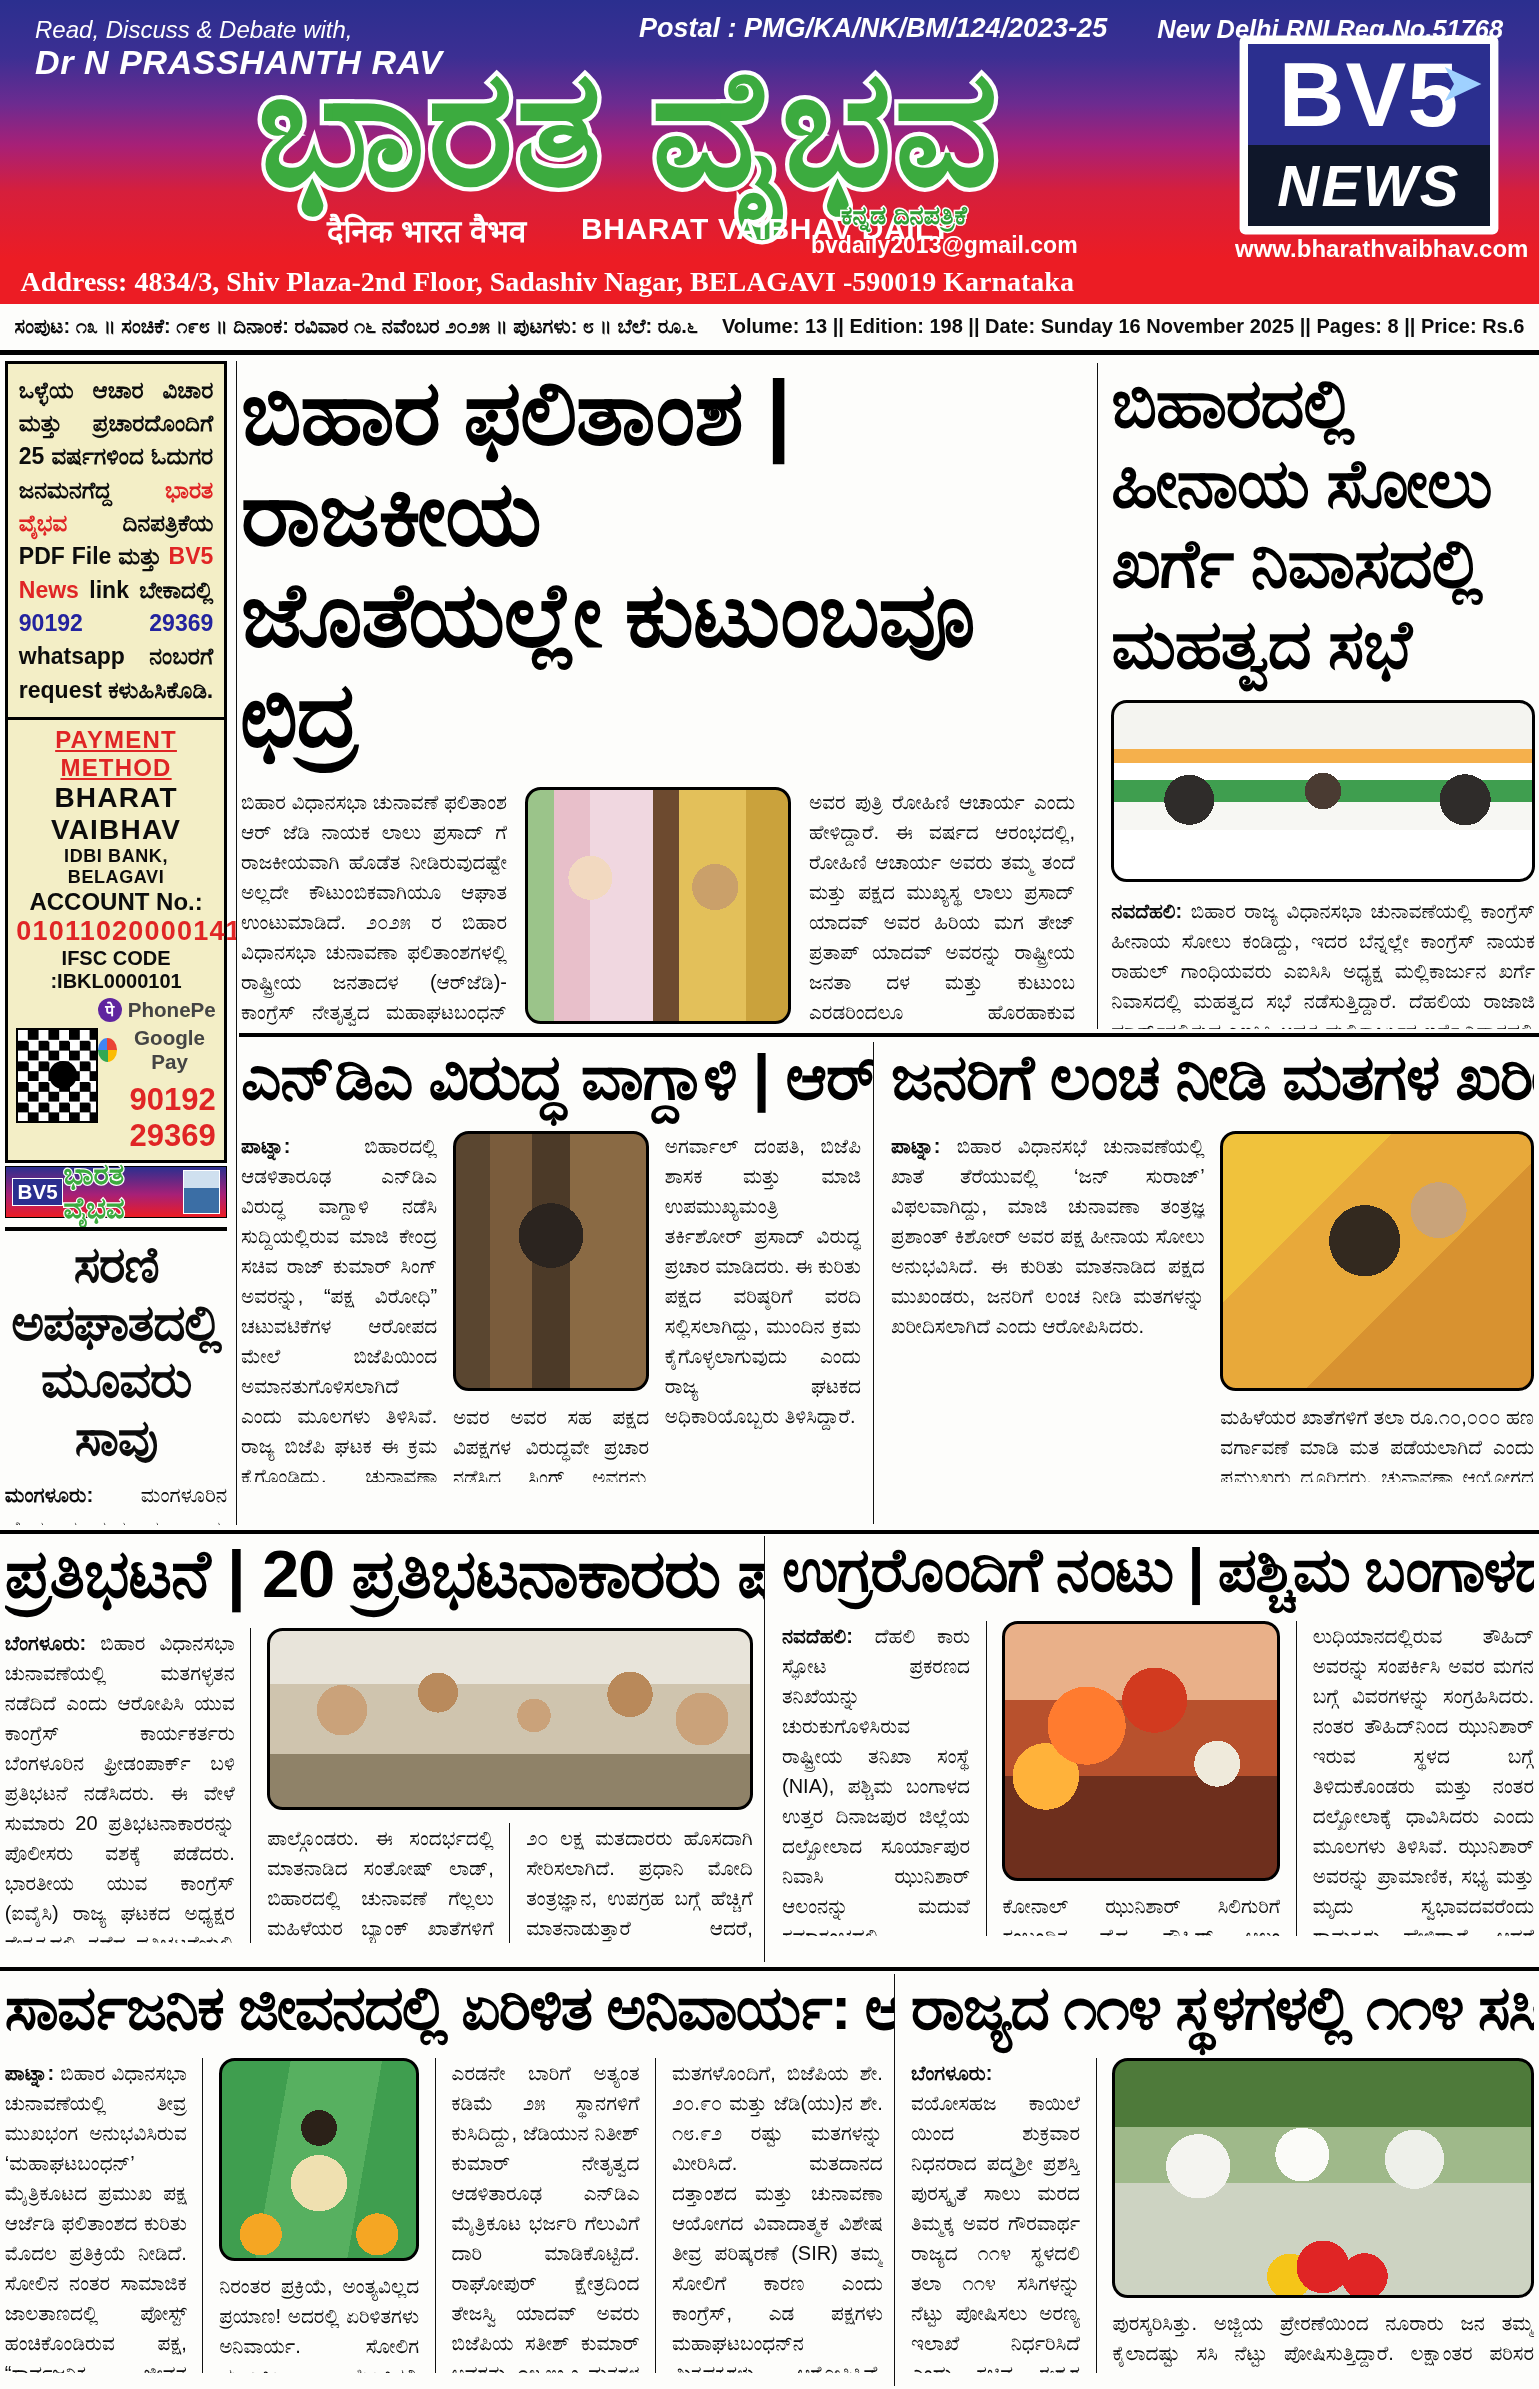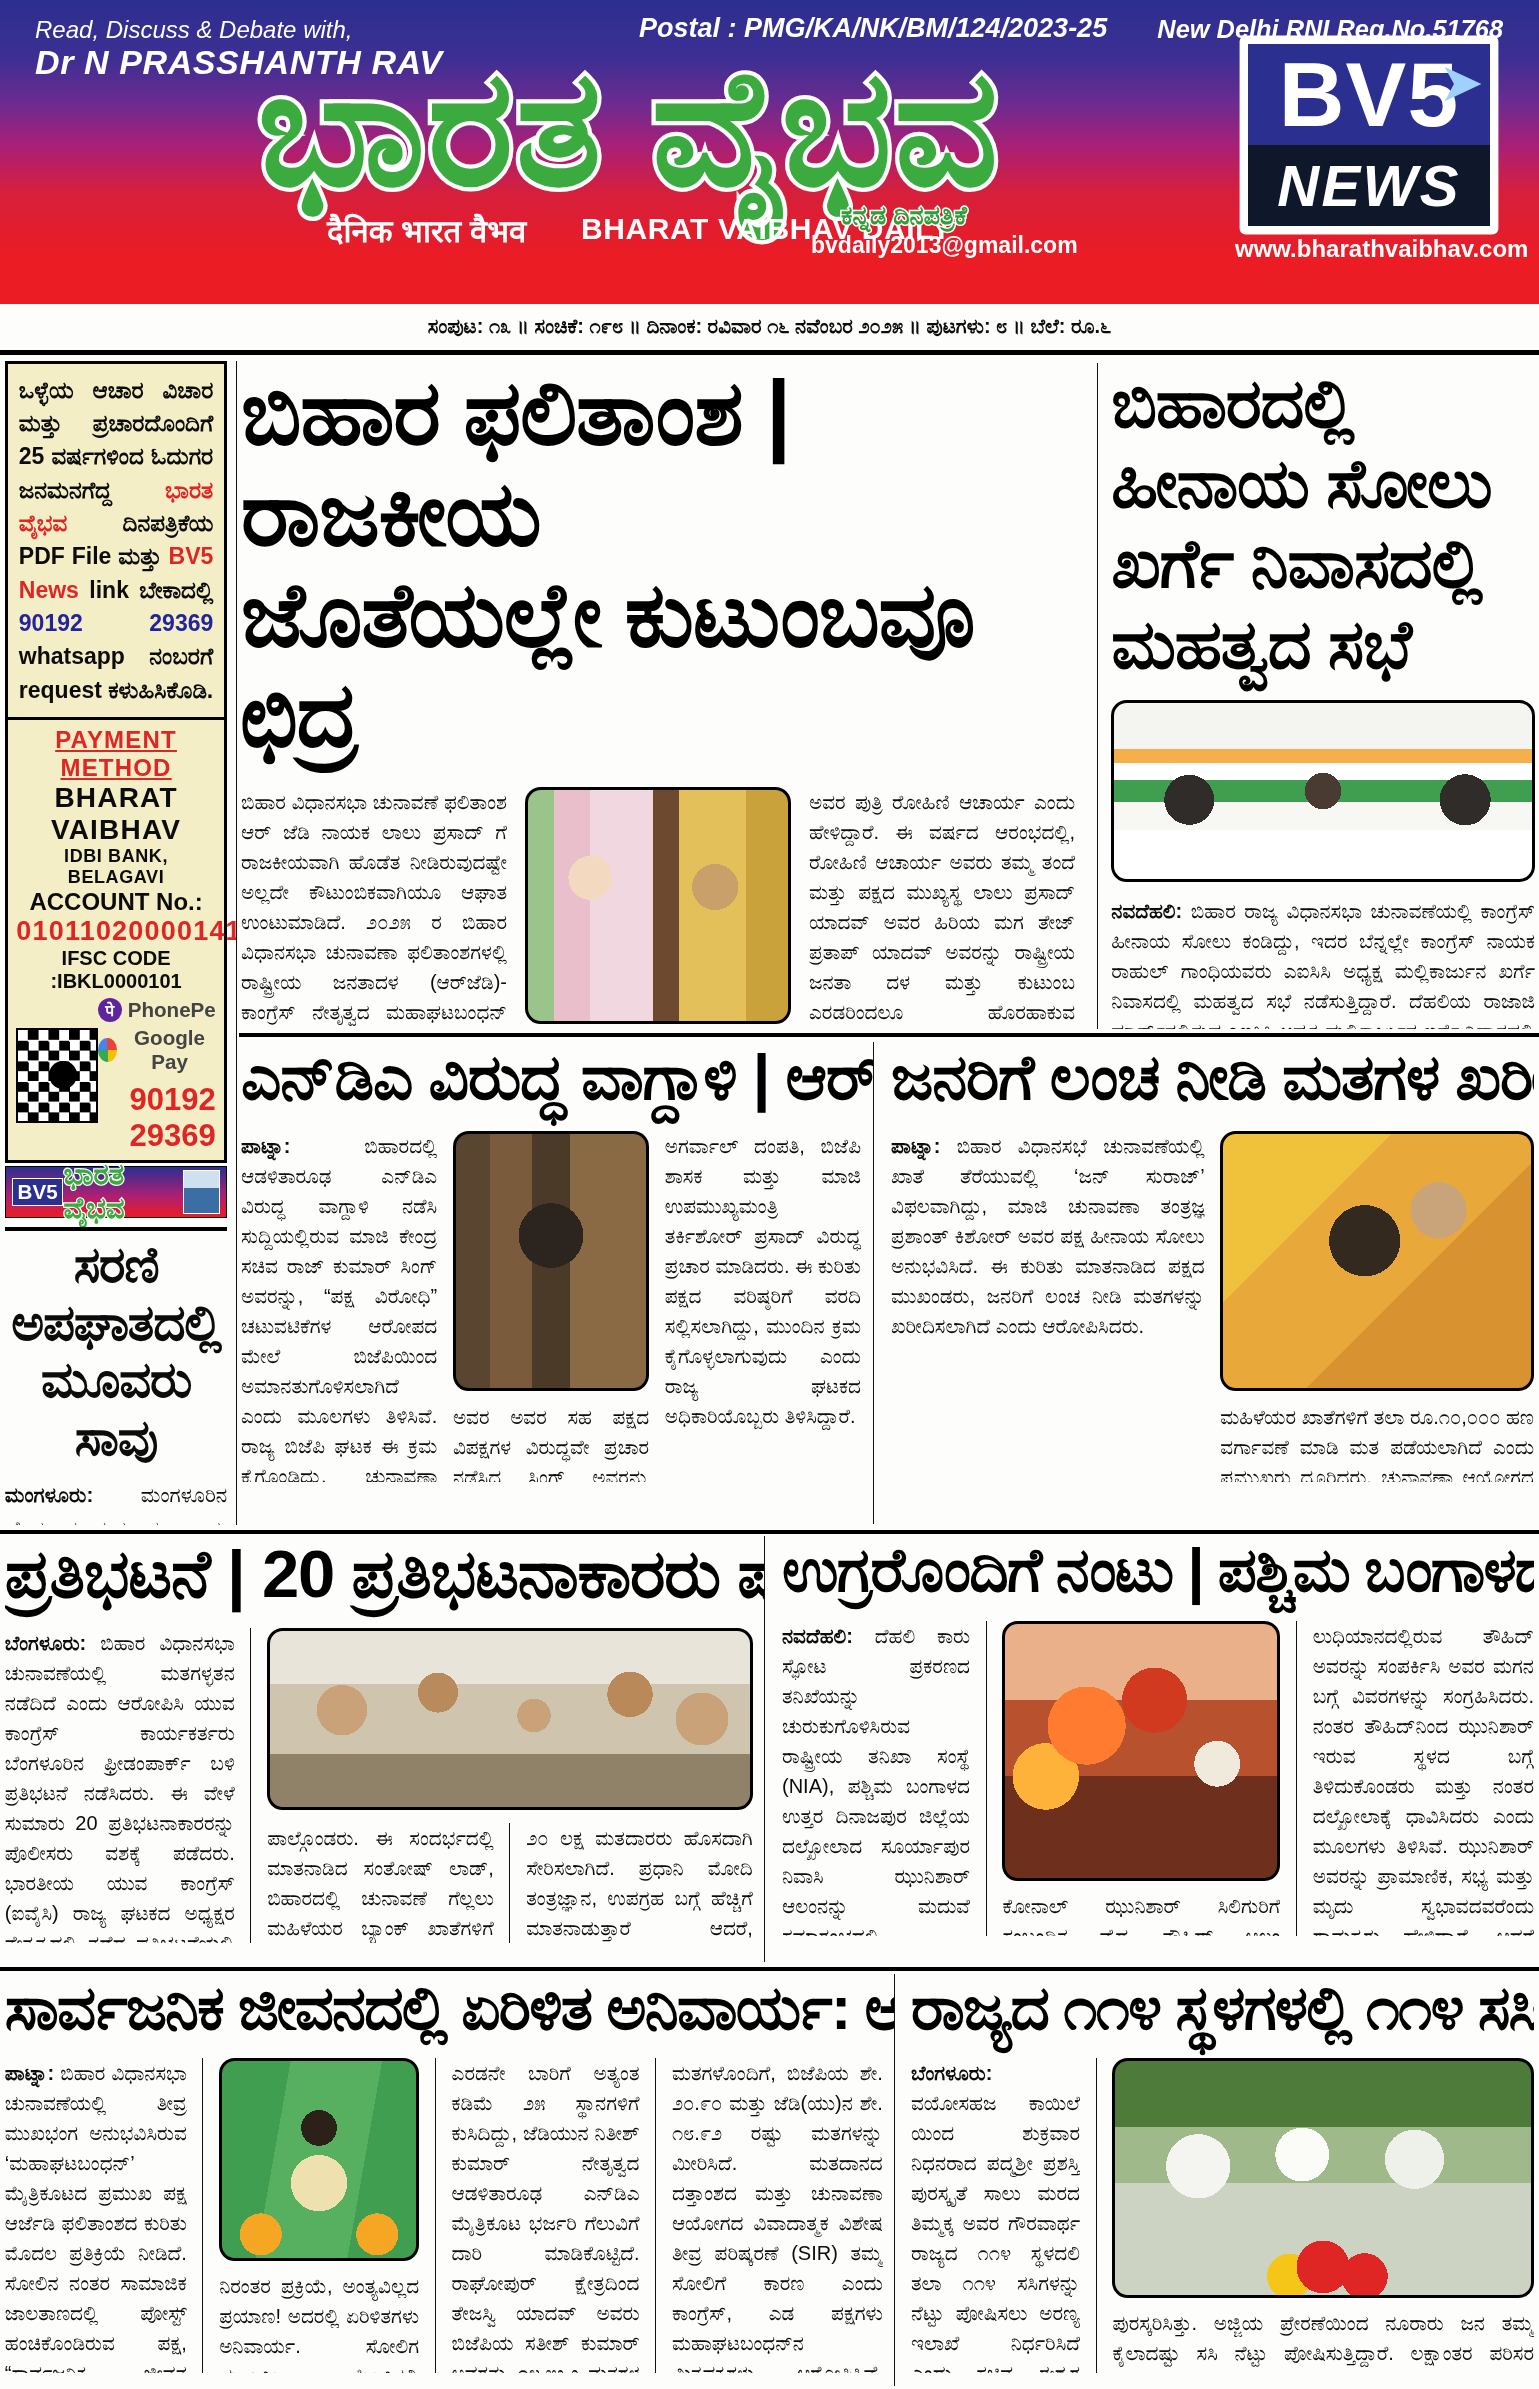--- a/index.html
+++ b/index.html
@@ -173,24 +173,26 @@
         <span class="bv5arrow">➤</span>
       </div>
       <div class="bv5bottom">
         <span class="newstxt">NEWS</span>
       </div>
     </div>
     <div class="website">www.bharathvaibhav.com</div>
   </div>
 
   <div class="addr">
+    <span>Address: 4834/3, Shiv Plaza-2nd Floor, Sadashiv Nagar, BELAGAVI -590019  Karnataka</span>
   </div>
 
   <div class="issue">
     <span>ಸಂಪುಟ: ೧೩ ॥ ಸಂಚಿಕೆ: ೧೯೮ ॥ ದಿನಾಂಕ: ರವಿವಾರ ೧೬ ನವೆಂಬರ ೨೦೨೫ ॥ ಪುಟಗಳು: ೮ ॥ ಬೆಲೆ: ರೂ.೬</span>
+    <span>Volume: 13 || Edition: 198 || Date: Sunday 16 November 2025 || Pages: 8 || Price: Rs.6</span>
   </div>
   <div class="rule" style="left:0;top:350px;width:1539px;height:5.4px;"></div>
 
   <div class="sidebar">
     <div class="promo">
       <span>ಒಳ್ಳೆಯ ಆಚಾರ ವಿಚಾರ ಮತ್ತು ಪ್ರಚಾರದೊಂದಿಗೆ 25 ವರ್ಷಗಳಿಂದ ಓದುಗರ ಜನಮನಗೆದ್ದ </span><span class="red">ಭಾರತ ವೈಭವ</span><span> ದಿನಪತ್ರಿಕೆಯ PDF File ಮತ್ತು </span><span class="red">BV5 News</span><span> link ಬೇಕಾದಲ್ಲಿ </span><span class="blue">90192 29369</span><span> whatsapp ನಂಬರಗೆ request ಕಳುಹಿಸಿಕೊಡಿ.</span>
     </div>
     <div class="pay">
       <div class="pm">PAYMENT METHOD</div>
       <div class="bv">BHARAT VAIBHAV</div>

